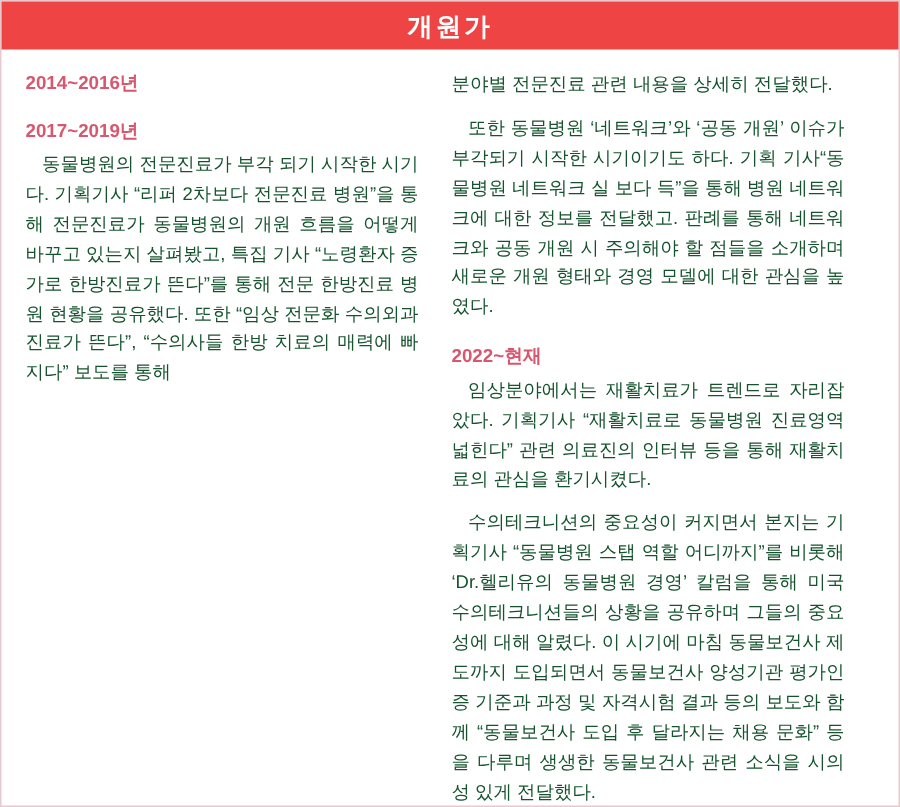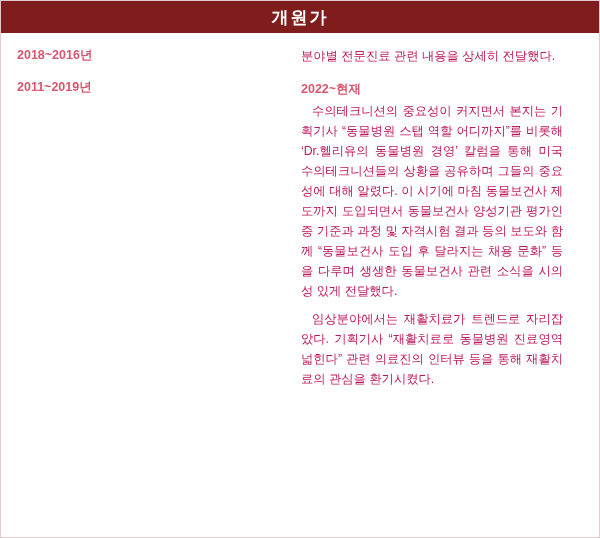--- a/index.html
+++ b/index.html
@@ -16,21 +16,21 @@
   .page {
     position: relative;
     width: 600px;
     height: 538px;
     box-sizing: border-box;
     border: 1px solid #e8c9cf;
     background: #ffffff;
   }
   .title-bar {
     height: 32px;
-    background: #7f1d1d;
+    background: #ef4444;
     display: flex;
     align-items: center;
     justify-content: center;
   }
   .title-bar .title-text {
     color: #ffffff;
     font-size: 17px;
     font-weight: bold;
     letter-spacing: 2px;
   }
@@ -52,46 +52,48 @@
     margin: 0 0 4px 0;
     line-height: 1.4;
   }
   .section-heading.spaced {
     margin-top: 14px;
   }
   p.para {
     margin: 0 0 9px 0;
     font-size: 12.3px;
     line-height: 1.62;
-    color: #be185d;
+    color: #14532d;
     text-align: justify;
     text-indent: 11px;
     word-break: break-all;
   }
   p.para:last-child {
     margin-bottom: 0;
   }
 </style>
 </head>
 <body>
 
 <div class="page">
 
   <div class="title-bar">
     <span class="title-text">개원가</span>
   </div>
 
   <div class="columns">
 
     <div class="col">
-      <h3 class="section-heading">2018~2016년</h3>
-      <h3 class="section-heading spaced">2011~2019년</h3>
+      <h3 class="section-heading">2014~2016년</h3>
+      <h3 class="section-heading spaced">2017~2019년</h3>
+      <p class="para">동물병원의 전문진료가 부각 되기 시작한 시기다. 기획기사 “리퍼 2차보다 전문진료 병원”을 통해 전문진료가 동물병원의 개원 흐름을 어떻게 바꾸고 있는지 살펴봤고, 특집 기사 “노령환자 증가로 한방진료가 뜬다”를 통해 전문 한방진료 병원 현황을 공유했다. 또한 “임상 전문화 수의외과 진료가 뜬다”, “수의사들 한방 치료의 매력에 빠지다” 보도를 통해</p>
     </div>
 
     <div class="col">
       <p class="para" style="text-indent:0">분야별 전문진료 관련 내용을 상세히 전달했다.</p>
+      <p class="para">또한 동물병원 ‘네트워크’와 ‘공동 개원’ 이슈가 부각되기 시작한 시기이기도 하다. 기획 기사“동물병원 네트워크 실 보다 득”을 통해 병원 네트워크에 대한 정보를 전달했고. 판례를 통해 네트워크와 공동 개원 시 주의해야 할 점들을 소개하며 새로운 개원 형태와 경영 모델에 대한 관심을 높였다.</p>
       <h3 class="section-heading spaced">2022~현재</h3>
+      <p class="para">임상분야에서는 재활치료가 트렌드로 자리잡았다. 기획기사 “재활치료로 동물병원 진료영역 넓힌다” 관련 의료진의 인터뷰 등을 통해 재활치료의 관심을 환기시켰다.</p>
       <p class="para">수의테크니션의 중요성이 커지면서 본지는 기획기사 “동물병원 스탭 역할 어디까지”를 비롯해 ‘Dr.헬리유의 동물병원 경영’ 칼럼을 통해 미국 수의테크니션들의 상황을 공유하며 그들의 중요성에 대해 알렸다. 이 시기에 마침 동물보건사 제도까지 도입되면서 동물보건사 양성기관 평가인증 기준과 과정 및 자격시험 결과 등의 보도와 함께 “동물보건사 도입 후 달라지는 채용 문화” 등을 다루며 생생한 동물보건사 관련 소식을 시의성 있게 전달했다.</p>
-      <p class="para">임상분야에서는 재활치료가 트렌드로 자리잡았다. 기획기사 “재활치료로 동물병원 진료영역 넓힌다” 관련 의료진의 인터뷰 등을 통해 재활치료의 관심을 환기시켰다.</p>
     </div>
 
   </div>
 </div>
 
 </body></html>

